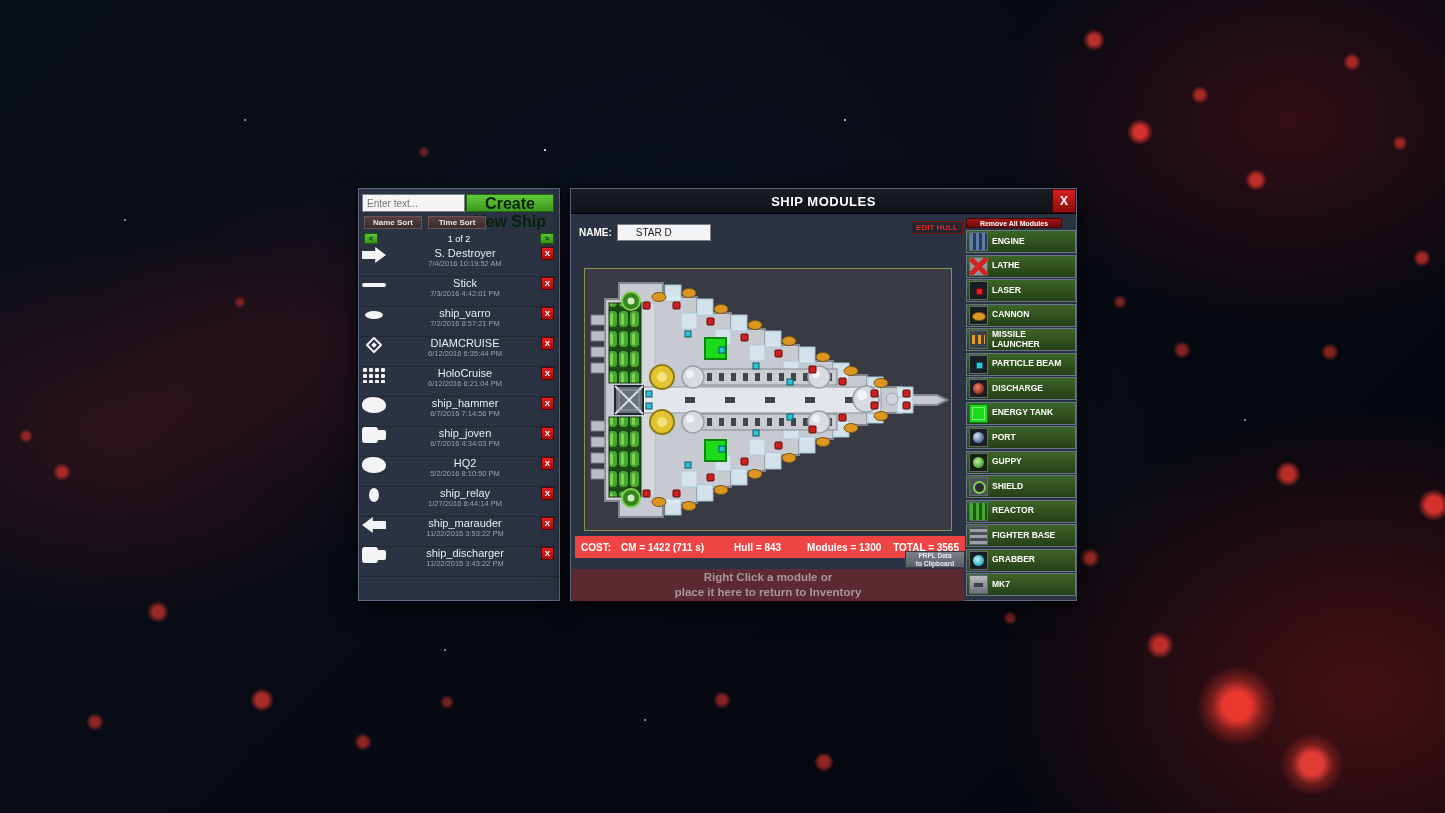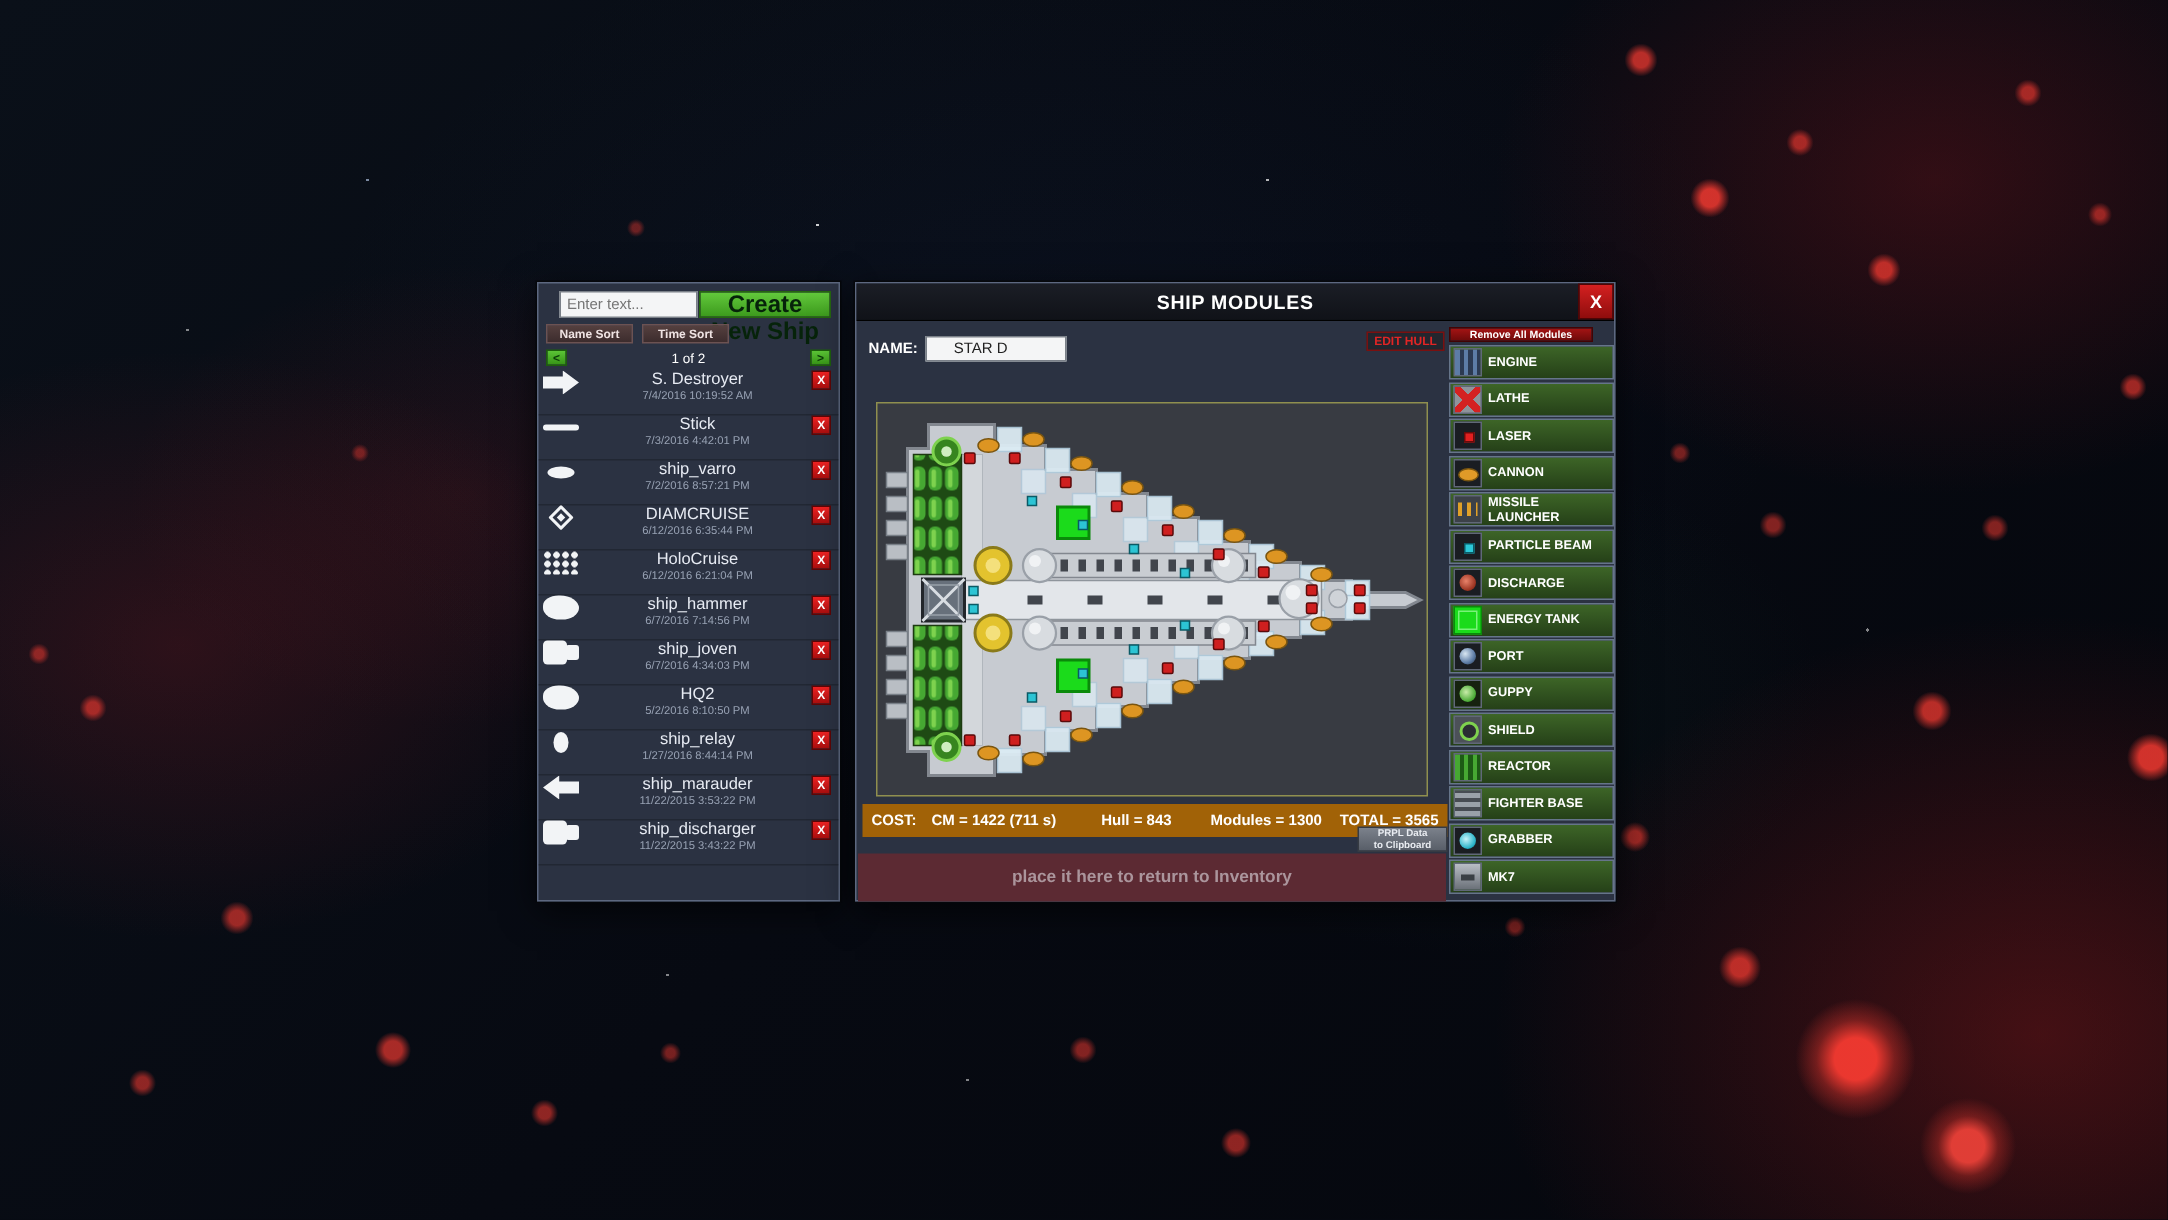--- a/index.html
+++ b/index.html
@@ -57,21 +57,21 @@
     position:absolute;background:#2b3242;border:1px solid #5d6880;
     box-shadow:0 0 0 1px #05070b, 0 6px 22px rgba(0,0,0,.65);
   }
   .panel > header{
     height:25px;background:linear-gradient(180deg,#1b1e26,#101218);
     border-bottom:1px solid #000;display:flex;align-items:center;justify-content:center;
     color:#fff;font-weight:bold;font-size:13px;letter-spacing:.5px;position:relative;
   }
   
   .browser{left:358px;top:188px;width:202px;height:413px}
-  .browser-toolbar{display:flex;gap:1px;padding:5px 5px 3px 14px}
+  .browser-toolbar{display:flex;gap:1px;padding:5px 5px 3px 3px}
   .browser-toolbar input{
     flex:1;min-width:0;height:18px;font-size:10px;padding:0 4px;border:1px solid #7a8088;
     background:#f4f5f6;color:#333;font-family:inherit;
   }
   .btn{font-family:inherit;cursor:pointer}
   .btn-create{
     width:88px;height:18px;font-size:16px;font-weight:bold;color:#06230a;
     background:linear-gradient(180deg,#63c93c,#3c9a1d);border:1px solid #25660f;
   }
   .sort-row{display:flex;gap:6px;padding:1px 5px}
@@ -117,21 +117,21 @@
   }
   .name-row{position:absolute;left:8px;top:35px;display:flex;align-items:center;gap:5px}
   .name-label{color:#fff;font-weight:bold;font-size:10px}
   .name-input{width:94px;height:17px;font-size:10px;padding:0 18px;border:1px solid #7a8088;background:#f4f5f6;color:#222;font-family:inherit}
   .btn-edit-hull{
     position:absolute;left:340px;top:32px;width:52px;height:13px;padding:0;
     background:#23262e;border:1px solid #7a1010;color:#e22525;font-size:8px;font-weight:bold;
   }
   .design-canvas{position:absolute;left:13px;top:79px;width:368px;height:263px;background:#383b42;border:1px solid #8f8f4f}
   .cost-bar{
-    position:absolute;left:4px;top:347px;width:390px;height:14px;background:#a16207;
+    position:absolute;left:4px;top:347px;width:390px;height:14px;background:#ef4444;
     display:flex;align-items:center;padding:11px 6px;color:#fff;font-size:10px;font-weight:bold;white-space:nowrap;
   }
   .cost-cm{margin-left:10px}
   .cost-hull{margin-left:30px}
   .cost-mods{margin-left:26px}
   .cost-total{margin-left:auto}
   .btn-clipboard{
     position:absolute;left:334px;top:362px;width:60px;height:17px;padding:0;
     background:linear-gradient(180deg,#7b818b,#585e68);border:1px solid #363b43;
     color:#e9ecf1;font-size:6.5px;font-weight:bold;line-height:1.2;
@@ -514,20 +514,21 @@
     <span class="cost-mods">Modules = 1300</span>
     <span class="cost-total">TOTAL = 3565</span>
   </div>
 
   <button class="btn btn-clipboard">
     <span>PRPL Data</span>
     <span>to Clipboard</span>
   </button>
 
   <div class="hint-strip">
+    <div>Right Click a module or</div>
     <div>place it here to return to Inventory</div>
   </div>
 
   <aside class="module-column">
     <button class="btn btn-remove-all">Remove All Modules</button>
     <div class="module-list">
   <div class="module-row">
     <span class="module-icon engine-icon"></span>
     <span class="module-label">ENGINE</span>
   </div>

